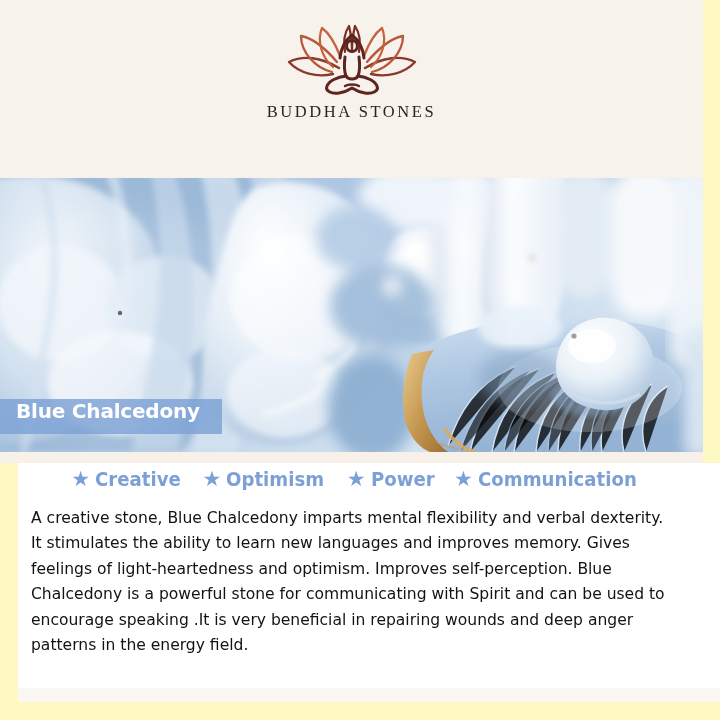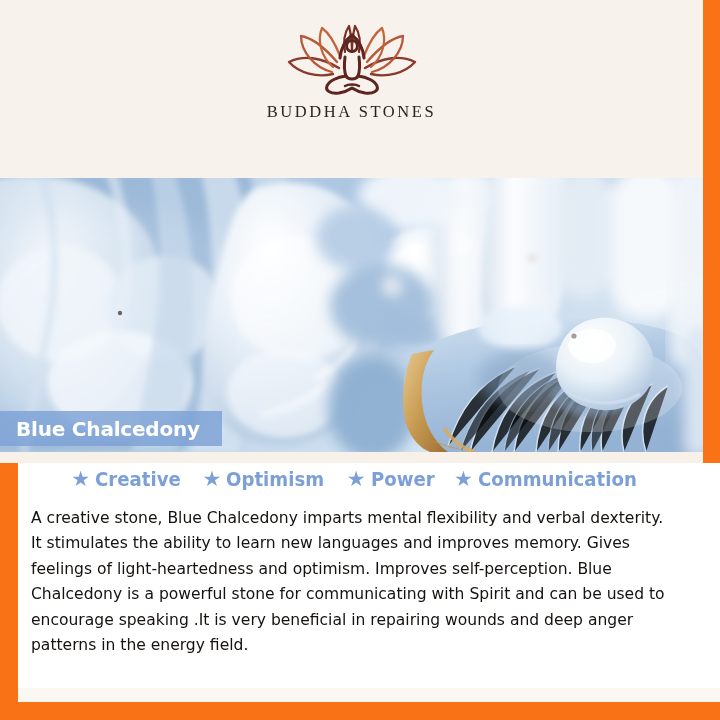--- a/index.html
+++ b/index.html
@@ -12,21 +12,21 @@
     height: 720px;
     font-family: "Liberation Sans", sans-serif;
     overflow: hidden;
   }
 
   
   #page {
     position: relative;
     width: 720px;
     height: 720px;
-    background: #f97316;      
+    background: #fef9c3;      
     overflow: hidden;
   }
 
   
   #header-plate {
     position: absolute;
     left: 0;
     top: 0;
     width: 703px;
     height: 179px;
@@ -87,26 +87,26 @@
     width: 703px;
     height: 274px;
     overflow: hidden;
     background: #9fb9da;
   }
   #photo svg { display: block; width: 703px; height: 274px; }
 
   #stone-name-band {
     position: absolute;
     left: 0;
-    bottom: 6px;
+    bottom: 18px;
     width: 222px;
     height: 35px;
     background: rgba(122,160,212,0.80);
     display: flex;
-    align-items: center;
+    align-items: flex-start;
   }
   #stone-name-text {
     margin-left: 16px;
     font-family: "DejaVu Sans", sans-serif;
     font-weight: bold;
     font-size: 20px;
     color: #ffffff;
     letter-spacing: -0.2px;
     white-space: nowrap;
   }

